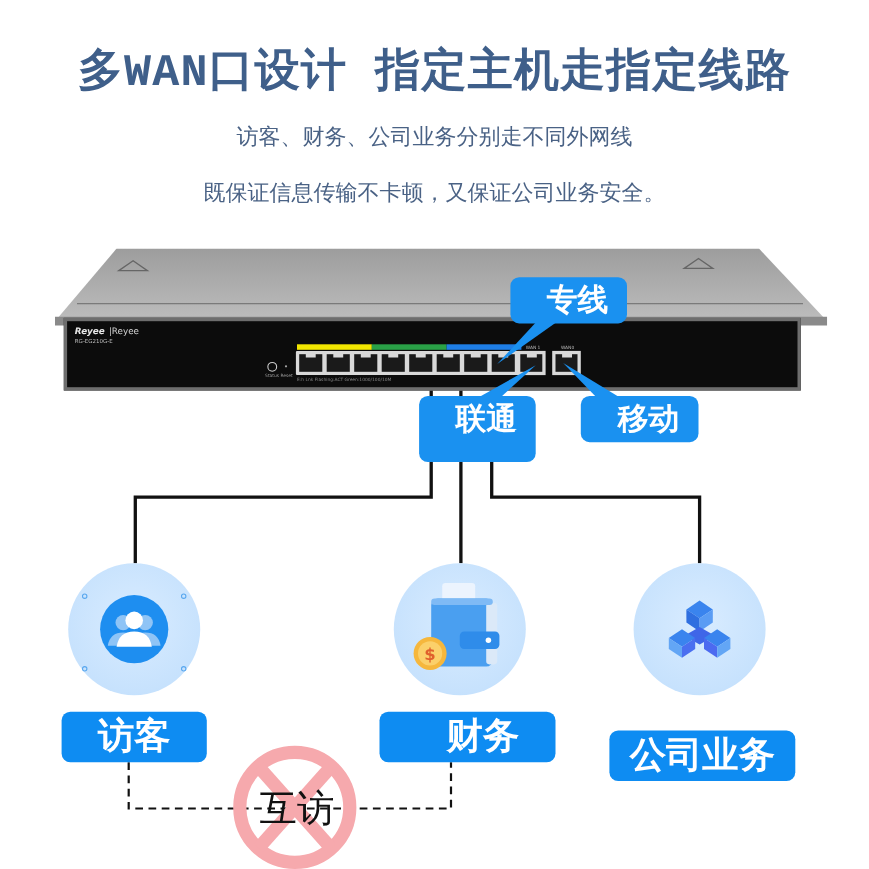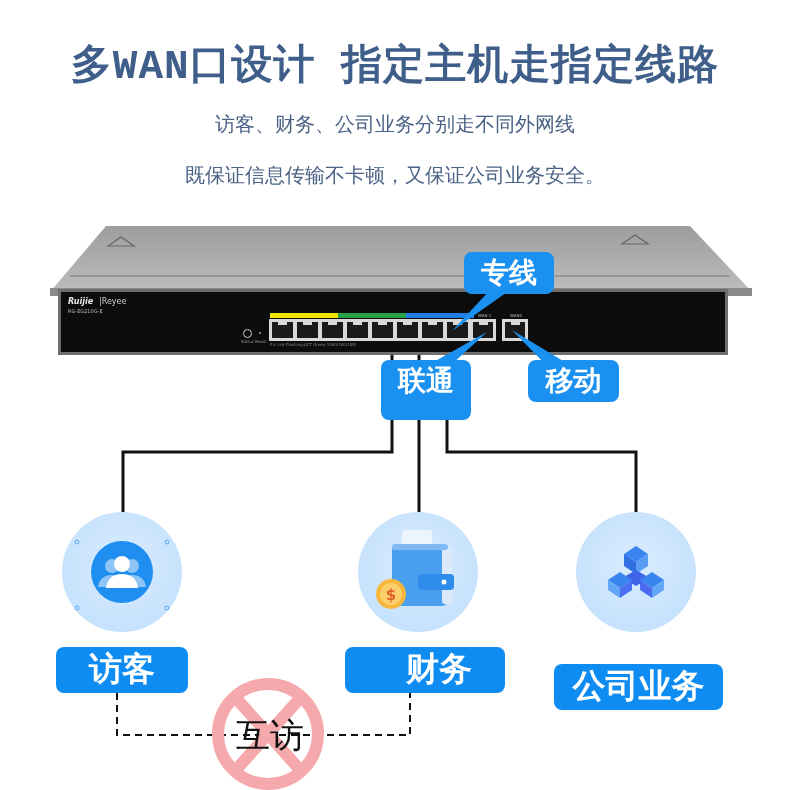--- a/index.html
+++ b/index.html
@@ -50,21 +50,21 @@
   .wan-port {
     width: 26px; height: 22px; background: #d9d9d9; top: 319px;
   }
   .wan-port .port { left: 3px; top: 3px; width: 20px; }
   .wan-lbl { top: 313px; color: #bbb; font-size: 4px; }
   .port-footer { left: 270px; top: 342px; color: #888; font-size: 4px; }
 
   
   .callout {
     background: #1a91f0; color: #fff; font-weight: bold; font-size: 28px;
-    border-radius: 8px; text-align: center; line-height: 42px;
+    border-radius: 8px; text-align: center; line-height: 42px; padding-left: 16px;
   }
   .c-zx { left: 464px; top: 252px; width: 90px; height: 42px; }
   .c-lt { left: 381px; top: 360px; width: 90px; height: 60px; }
   .c-yd { left: 528px; top: 360px; width: 91px; height: 42px; }
 
   
   .node-circle {
     width: 120px; height: 120px; border-radius: 50%;
     background: radial-gradient(circle at 50% 45%, #d9ecff 0%, #c7e2fd 70%, #bcdcfc 100%);
   }
@@ -105,21 +105,21 @@
       <stop offset="1" stop-color="#bdbdbd"></stop>
     </linearGradient>
   </defs>
   <polygon points="56,0 640,0 702,66 0,66" fill="url(#topg)"></polygon>
   <polygon points="0,62 702,62 702,70 0,70" fill="#8a8a8a"></polygon>
   <line x1="20" y1="50" x2="680" y2="50" stroke="#7a7a7a" stroke-width="1"></line>
   <path d="M58,20 L71,11 L84,20 Z" fill="none" stroke="#666" stroke-width="1.2"></path>
   <path d="M572,18 L585,9 L598,18 Z" fill="none" stroke="#666" stroke-width="1.2"></path>
 </svg>
 <div class="abs router-front"></div>
-<div class="abs brand">Ruijie</div>
+<div class="abs brand">Reyee</div>
 <div class="abs brand-sub">|Reyee</div>
 <div class="abs model">RG-EG210G-E</div>
 <div class="abs btn-status"></div>
 <div class="abs btn-reset"></div>
 <div class="abs btn-lbl" style="left:241px;">Status</div>
 <div class="abs btn-lbl" style="left:255px;">Reset</div>
 
 <div class="abs port-strip" style="left:270px;width:68px;background:#f2e600;"></div>
 <div class="abs port-strip" style="left:338px;width:68px;background:#2aa147;"></div>
 <div class="abs port-strip" style="left:406px;width:68px;background:#1e7ee6;"></div>

